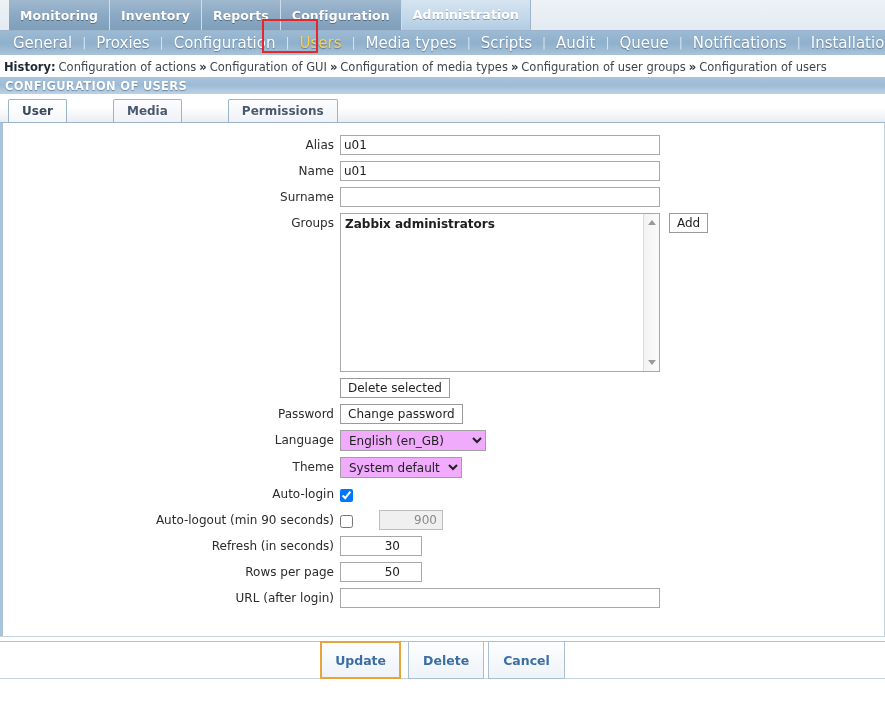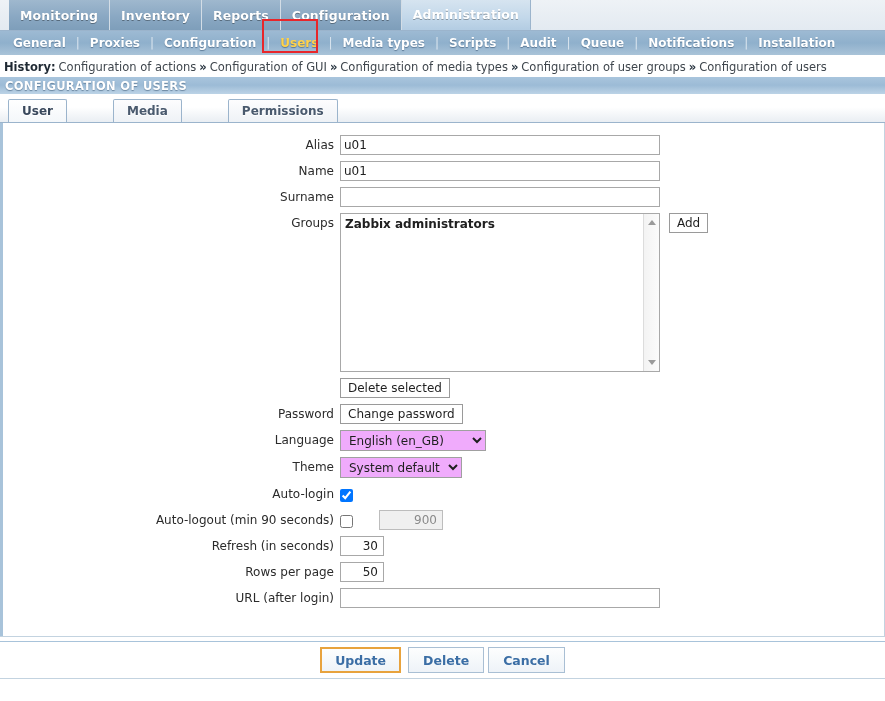--- a/index.html
+++ b/index.html
@@ -50,22 +50,22 @@
   .subnav {
     position: relative;
     height: 25px;
     background: linear-gradient(to bottom, #9dbad3 0%, #8fb0cc 50%, #a9c3d8 100%);
     display: flex;
     align-items: center;
     padding-left: 4px;
     border-bottom: 1px solid #ffffff;
   }
   .subnav-item {
-    font-weight: bold;
-    font-size: 12px;
+    font-weight: normal;
+    font-size: 15px;
     color: #ffffff;
     padding: 0 9px;
     cursor: pointer;
     white-space: nowrap;
     text-shadow: 0 1px 1px rgba(40,70,100,0.55);
   }
   .subnav-item.selected {
     color: #ffd24a;
   }
   .subnav-sep {
@@ -183,21 +183,21 @@
     font-family: "DejaVu Sans", "Liberation Sans", sans-serif;
     font-size: 12px;
     color: #202020;
     height: 20px;
     padding: 1px 3px;
     border: 1px solid #a8a8a8;
     background: #ffffff;
     outline: none;
   }
   input.wide { width: 320px; }
-  input.num { width: 44px; text-align: right; padding-right: 5px; }
+  input.num { width: 82px; text-align: right; padding-right: 21px; }
   input.disablednum {
     width: 64px; text-align: right; padding-right: 5px;
     background: #f0f0f0; color: #8a8a8a; border: 1px solid #bdbdbd;
   }
 
   .listbox {
     width: 320px;
     height: 159px;
     border: 1px solid #a8a8a8;
     background: #ffffff;
@@ -280,21 +280,21 @@
     gap: 0;
   }
   .fbtn {
     font-family: "DejaVu Sans", "Liberation Sans", sans-serif;
     font-size: 12.5px;
     font-weight: bold;
     color: #3b6ea5;
     background: linear-gradient(to bottom, #fdfefe 0%, #eef3f8 100%);
     border: 1px solid #a9bfd4;
     padding: 4px 14px;
-    height: 26px;
+    height: 38px;
     cursor: pointer;
     white-space: nowrap;
   }
   .fbtn.primary {
     border: 2px solid #e8a33d;
     color: #3b6ea5;
     padding: 3px 13px;
   }
   .fbtn + .fbtn { margin-left: 4px; }
   .fbtn.primary + .fbtn { margin-left: 7px; }

